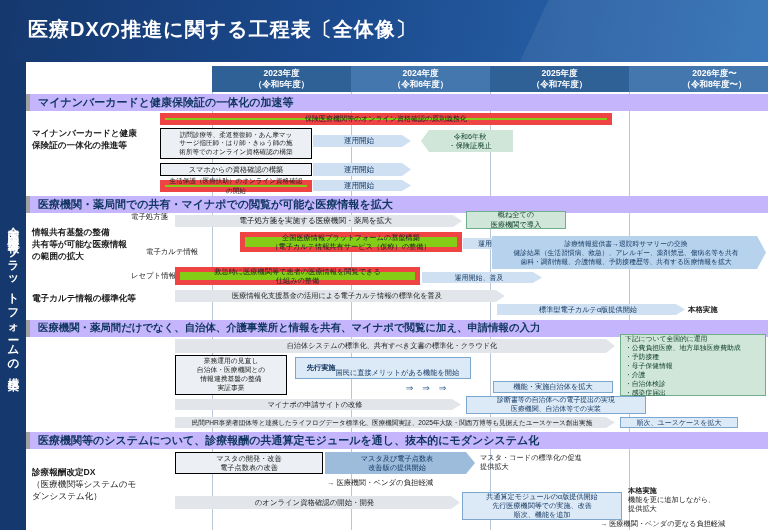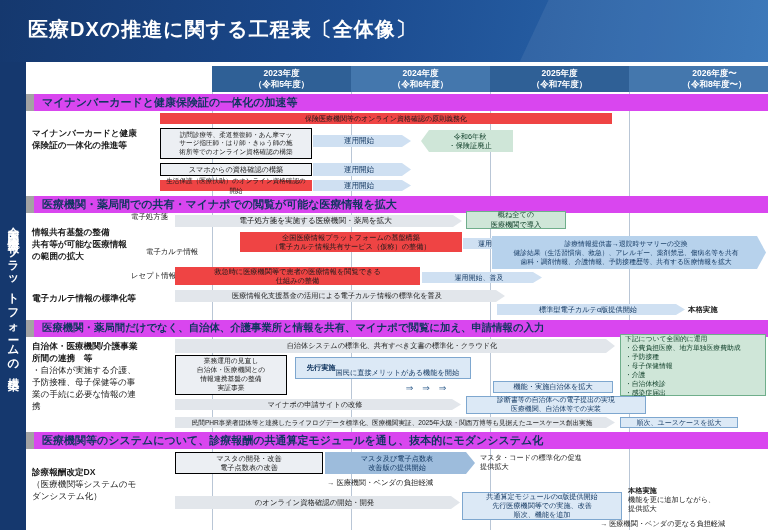--- a/index.html
+++ b/index.html
@@ -51,42 +51,42 @@
   .y2{left:325px;width:139px;background:#4477ad;}
   .y3{left:464px;width:139px;background:#2f6096;}
   .y4{left:603px;width:139px;background:#4477ad;padding-left:32px;}
 
   
   .vline{position:absolute;top:92px;width:1px;height:438px;background:#b9c6d6;}
 
   
   .sect{
     position:absolute;left:26px;height:17px;width:742px;
-    background:#d946ef;border-left:8px solid #a3a3a3;
+    background:#c4b5fd;border-left:4px solid #a3a3a3;
     box-sizing:border-box;
   }
   .sect span{
     position:absolute;left:8px;top:1px;font-size:11px;font-weight:bold;color:#10355f;
   }
 
   
   .rlab{position:absolute;font-size:8.6px;line-height:12px;color:#1b1b1b;}
   .rlab.b{font-weight:bold;}
 
   
   .box{
     position:absolute;box-sizing:border-box;
     font-size:7.6px;line-height:9.6px;text-align:center;
     display:flex;align-items:center;justify-content:center;
     padding:1px 3px;
   }
   .bx-blue{background:#dce9f6;border:1px solid #7ea7cf;color:#10355f;}
   .bx-grey{background:#eceff3;border:1px solid #000000;color:#1b1b1b;}
   .bx-green{background:#cfe6d8;border:1px solid #6fae8b;color:#11402a;}
-  .bx-white{background:#ef4444;border:3px solid #ef4444;color:#1b1b1b;}
+  .bx-white{background:#84cc16;border:5px solid #ef4444;color:#1b1b1b;}
 
   
   .arrow{
     position:absolute;box-sizing:border-box;
     font-size:7.6px;line-height:9.4px;
     display:flex;align-items:center;justify-content:center;
     text-align:center;padding:1px 10px 1px 4px;
     clip-path:polygon(0 0, calc(100% - 9px) 0, 100% 50%, calc(100% - 9px) 100%, 0 100%);
   }
   .ar-blue{background:#cfe0f2;color:#10355f;}
@@ -184,21 +184,20 @@
 
   <div class="rlab b" style="left:32px;top:292px;width:130px">電子カルテ情報の標準化等</div>
   <div class="arrow ar-grey" style="left:175px;top:290px;width:330px;height:12px;font-size:7.2px">医療情報化支援基金の活用による電子カルテ情報の標準化を普及</div>
   <div class="arrow ar-blue" style="left:497px;top:304px;width:188px;height:11px;font-size:7.2px">標準型電子カルテα版提供開始</div>
   <div class="tiny b" style="left:688px;top:305px;font-weight:bold">本格実施</div>
 
   <div class="sect" style="top:320px">
     <span style="font-size:10.4px">医療機関・薬局間だけでなく、自治体、介護事業所と情報を共有、マイナポで閲覧に加え、申請情報の入力</span>
   </div>
 
-  <div class="rlab" style="left:32px;top:340px;width:128px"><b>自治体・医療機関/介護事業<br>所間の連携　等</b><br>・自治体が実施する介護、<br>予防接種、母子保健等の事<br>業の手続に必要な情報の連<br>携</div>
 
   <div class="arrow ar-grey" style="left:175px;top:339px;width:440px;height:14px;font-size:7.2px">自治体システムの標準化、共有すべき文書の標準化・クラウド化</div>
 
   <div class="box bx-grey" style="left:175px;top:355px;width:112px;height:40px;font-size:6.8px;line-height:8.8px">業務運用の見直し<br>自治体・医療機関との<br>情報連携基盤の整備<br>実証事業</div>
 
   <div class="box bx-blue" style="left:295px;top:357px;width:176px;height:22px;font-size:7.2px;line-height:9.2px"><b>先行実施</b><br>国民に直接メリットがある機能を開始</div>
 
   <div class="tiny c" style="left:366px;top:384px;width:120px;font-size:9px;color:#33608f">⇒　⇒　⇒</div>
   <div class="box bx-blue" style="left:493px;top:381px;width:120px;height:12px;font-size:7.2px">機能・実施自治体を拡大</div>
 

